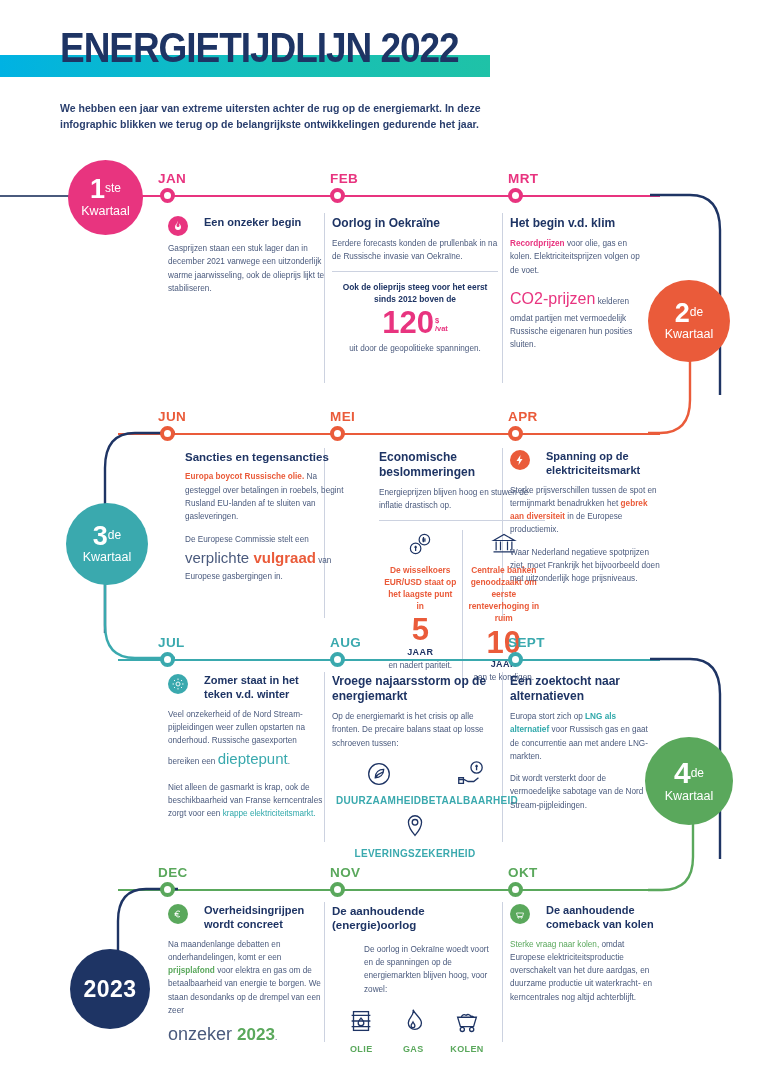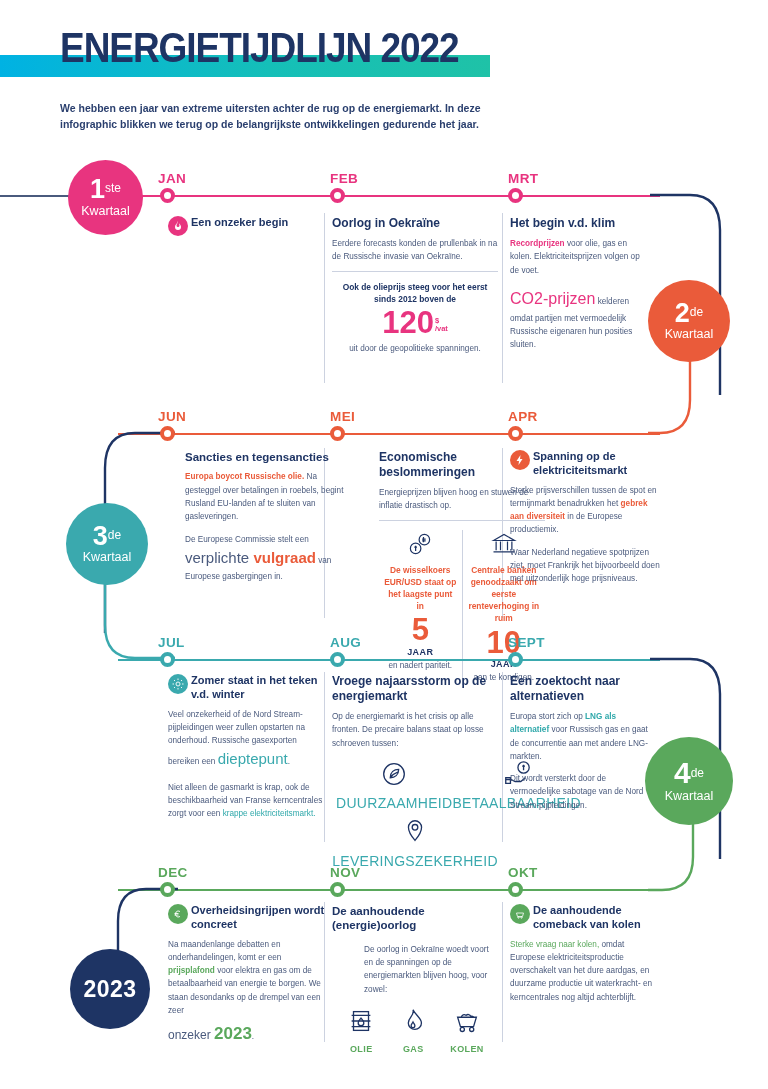--- a/index.html
+++ b/index.html
@@ -62,21 +62,21 @@
   .card { position: absolute; width: 163px; }
   .card.wide { width: 166px; }
   .card-divider { position: absolute; width: 1.2px; background: #ccd2e0; }
   .card-title {
     font-size: 11px; font-weight: bold; color: #1e3464; line-height: 1.25;
   }
   .card-body {
     font-size: 8.2px; line-height: 1.62; color: #4a5a7d; margin-top: 6px;
   }
   .card-body.gap { margin-top: 9px; }
-  .titlerow { display: flex; align-items: flex-start; gap: 3px; }
+  .titlerow { display: flex; align-items: flex-start; gap: 16px; }
   .icon-circle {
     width: 20px; height: 20px; border-radius: 50%;
     display: flex; align-items: center; justify-content: center; flex: 0 0 20px;
   }
   .icon-circle svg { width: 12px; height: 12px; }
 
   
   .statwrap { display: flex; margin-top: 9px; }
   .statcol { flex: 1; text-align: center; padding: 0 5px; }
   .statcol .lead { font-size: 8.4px; font-weight: bold; line-height: 1.45; color: #1e3464; }
@@ -86,21 +86,21 @@
   .statcol .jaar { font-size: 9px; font-weight: bold; color: #1e3464; letter-spacing: .4px; }
   .hr { height: 1.1px; background: #ccd2e0; margin: 7px 0 0 0; }
 
   .hl-pink { color: #e8347f; font-weight: bold; }
   .hl-orange { color: #ea5b3a; font-weight: bold; }
   .hl-teal { color: #2fa8aa; font-weight: bold; }
   .hl-green { color: #5aa85c; font-weight: bold; }
   .big-inline { font-size: 15px; font-weight: normal; color: #e8347f; }
 
   .pillar { display: flex; flex-direction: column; align-items: center; }
-  .pillar .plabel { font-size: 14px; font-weight: normal; letter-spacing: .3px; margin-top: 2px; }
+  .pillar .plabel { font-size: 10px; font-weight: bold; letter-spacing: .3px; margin-top: 2px; }
   .pillar svg { width: 30px; height: 30px; }
 
   .fuelrow { display: flex; justify-content: center; gap: 22px; margin-top: 10px; }
   .fuel { display: flex; flex-direction: column; align-items: center; }
   .fuel svg { width: 30px; height: 30px; }
   .fuel .flabel { font-size: 9px; font-weight: bold; color: #5aa85c; margin-top: 4px; letter-spacing: .4px; }
 </style>
 </head>
 <body>
 
@@ -134,20 +134,21 @@
 
   <div class="card" style="left:168px;top:216px;">
     <div class="titlerow">
       <span class="icon-circle" style="background:#e8347f;">
         <svg viewBox="0 0 24 24" fill="#fff">
             <path d="M12 2c1 4-3 5-3 9a3 3 0 0 0 6 0c0-2-1-3-1-4 2 1 4 4 4 7a6 6 0 1 1-12 0c0-5 5-7 6-12z"></path>
           </svg>
       </span>
       <span class="card-title">Een onzeker begin</span>
     </div>
+    <div class="card-body">Gasprijzen staan een stuk lager dan in december 2021 vanwege een uitzonderlijk warme jaarwisseling, ook de olieprijs lijkt te stabiliseren.</div>
   </div>
 
   <div class="card wide" style="left:332px;top:216px;">
     <div class="card-title" style="font-size:12px;">Oorlog in Oekraïne</div>
     <div class="card-body">Eerdere forecasts konden de prullenbak in na de Russische invasie van Oekraïne.</div>
     <div class="hr"></div>
     <div class="statwrap">
       <div class="statcol">
         <div class="lead">Ook de olieprijs steeg voor het eerst sinds 2012 boven de</div>
         <div class="big" style="color:#e8347f;"><span>120</span><span style="display:inline-block;font-size:7.5px;line-height:1.05;text-align:left;vertical-align:middle;margin-left:1px;"><span style="display:block;">$</span><span style="display:block;">/vat</span></span></div>
@@ -362,21 +363,21 @@
         <svg viewBox="0 0 24 24" fill="none" stroke="#fff" stroke-width="1.8">
             <path d="M16 7a6 6 0 1 0 0 10M5 11h8M5 14h8"></path>
           </svg>
       </span>
       <span class="card-title">Overheidsingrijpen wordt concreet</span>
     </div>
     <div class="card-body">
       <span>Na maandenlange debatten en onderhandelingen, komt er een </span><span class="hl-green">prijsplafond</span><span> voor elektra en gas om de betaalbaarheid van energie te borgen. We staan desondanks op de drempel van een zeer</span>
     </div>
     <div class="card-body" style="margin-top:3px;">
-      <span style="font-size:12px;color:#4a5a7d;">onzeker </span><span style="font-size:17px;font-weight:bold;color:#5aa85c;">2023</span><span>.</span>
+      <span style="font-size:18px;color:#4a5a7d;">onzeker </span><span style="font-size:17px;font-weight:bold;color:#5aa85c;">2023</span><span>.</span>
     </div>
   </div>
 
   <div class="card wide" style="left:332px;top:904px;">
     <div class="card-title" style="font-size:11.5px;">De aanhoudende (energie)oorlog</div>
     <div class="card-body" style="margin-top:10px;margin-left:32px;">De oorlog in Oekraïne woedt voort en de spanningen op de energiemarkten blijven hoog, voor zowel:</div>
     <div class="fuelrow">
       <div class="fuel">
         <span>
           <svg viewBox="0 0 32 32" fill="none" stroke="#1e3464" stroke-width="1.4">

